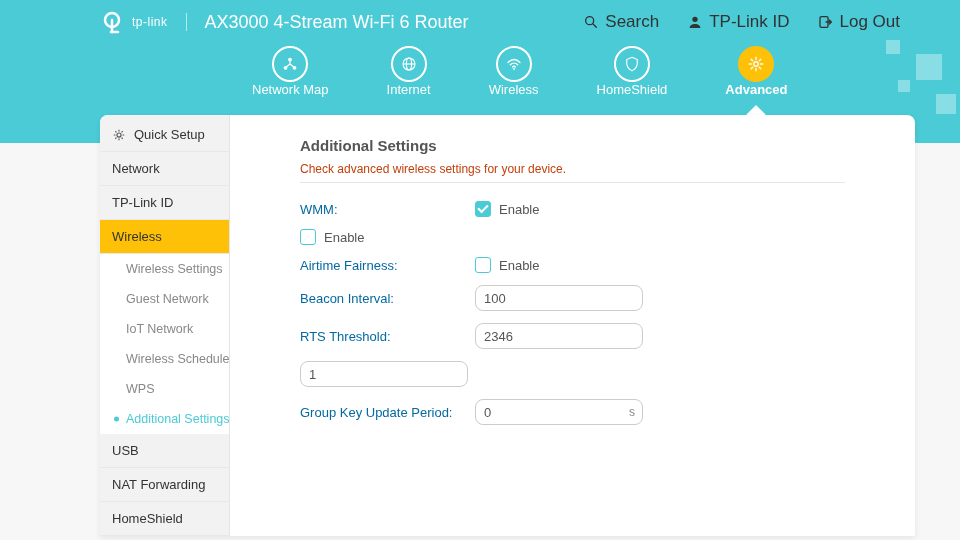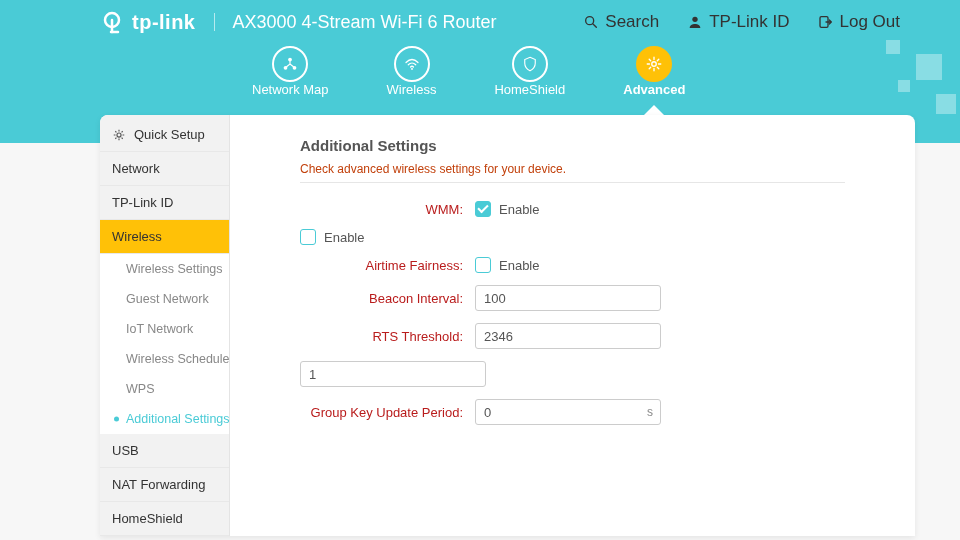--- a/index.html
+++ b/index.html
@@ -28,22 +28,22 @@
   .logo-area {
     display: flex;
     align-items: center;
     gap: 8px;
   }
   .logo-circle {
     width: 24px;
     height: 24px;
   }
   .brand {
-    font-size: 20px;
-    font-weight: 700;
+    font-size: 12px;
+    font-weight: 400;
     letter-spacing: 0.5px;
   }
   .divider-v {
     width: 1px;
     height: 18px;
     background: rgba(255,255,255,0.6);
     margin: 0 10px;
   }
   .product-name {
     font-size: 18px;
@@ -198,47 +198,46 @@
   }
   .hr { border:none; border-top:1px solid #e6e6e6; margin:4px 0 18px 0;}
 
   .form-row {
     display:flex;
     align-items:center;
     margin-bottom:12px;
   }
   .form-label {
     width:175px;
-    text-align:right;
     padding-right:12px;
     font-size:13px;
-    color:#b91c1c;
+    color:#0369a1;
   }
   .cb {
     width:16px;height:16px;
     border:1.5px solid #4acbd6;
     border-radius:3px;
     display:flex;align-items:center;justify-content:center;
     margin-right:8px;
     cursor:pointer;
   }
   .cb.checked { background:#4acbd6; }
   .cb.checked::after{
     content:'';
     width:4px;height:8px;
     border:solid #fff;
     border-width:0 2px 2px 0;
     transform:rotate(45deg) translate(-1px,-1px);
   }
   .cb-label { font-size:13px; color:#555; }
   .text-input {
-    width:186px;
+    width:168px;
     height:26px;
     border:1px solid #ccc;
-    border-radius:3px;
+    border-radius:8px;
     padding:0 8px;
     font-size:13px;
     color:#555;
   }
   .unit {
     position:relative;
   }
   .unit-s {
     position:absolute;
     right:8px;
@@ -297,20 +296,30 @@
             <circle cx="6" cy="17" r="2.5" fill="#fff"></circle>
             <circle cx="18" cy="17" r="2.5" fill="#fff"></circle>
             <path d="M12 8v4M12 12l-5 4M12 12l5 4" stroke="#fff" stroke-width="1.5"></path>
           </svg>
         </span>
       <span>Network Map</span>
     </div>
     <div class="nav-item">
       <span class="nav-circle">
           <svg width="18" height="18" viewBox="0 0 24 24">
+            <circle cx="12" cy="12" r="8" fill="none" stroke="#fff" stroke-width="1.5"></circle>
+            <ellipse cx="12" cy="12" rx="3.5" ry="8" fill="none" stroke="#fff" stroke-width="1.5"></ellipse>
+            <line x1="4" y1="12" x2="20" y2="12" stroke="#fff" stroke-width="1.5"></line>
+          </svg>
+        </span>
+      <span>Internet</span>
+    </div>
+    <div class="nav-item">
+      <span class="nav-circle">
+          <svg width="18" height="18" viewBox="0 0 24 24">
             <path d="M4 10c5-5 11-5 16 0M7 13c3-3 7-3 10 0M10 16c1.2-1.2 2.8-1.2 4 0" fill="none" stroke="#fff" stroke-width="1.6" stroke-linecap="round"></path>
             <circle cx="12" cy="18.5" r="1.3" fill="#fff"></circle>
           </svg>
         </span>
       <span>Wireless</span>
     </div>
     <div class="nav-item">
       <span class="nav-circle">
           <svg width="18" height="18" viewBox="0 0 24 24">
             <path d="M12 3l7 3v5c0 5-3 8-7 10-4-2-7-5-7-10V6l7-3z" fill="none" stroke="#fff" stroke-width="1.5"></path>

